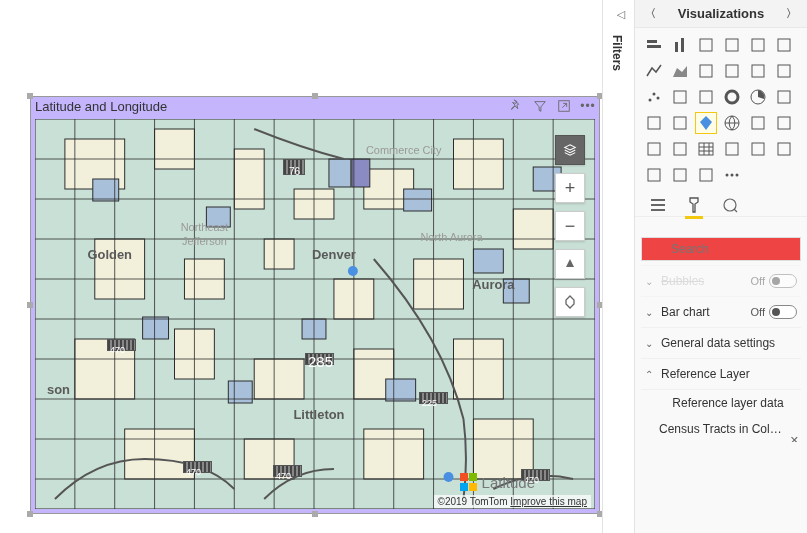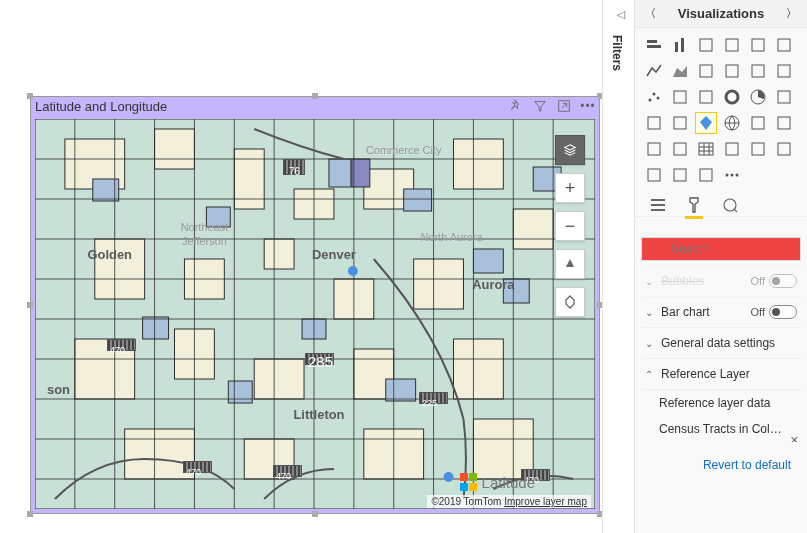--- a/index.html
+++ b/index.html
@@ -40,21 +40,21 @@
   .tab-icon.active::after { content:''; position:absolute; bottom:-5px; left:0; right:0; height:3px; background:#f2c811; }
   .search-row { display:flex; align-items:center; gap:6px; padding:4px 23px; border:1px solid #ddd; margin:20px 6px 0; background:#ef4444; }
   .search-row input { border:none; outline:none; font-size:12px; flex:1; background:transparent; }
   .fmt-section { padding: 0 6px; font-size:12px; color:#333; }
   .fmt-row { display:flex; align-items:center; justify-content:space-between; padding:8px 4px; border-bottom:1px solid #f0f0f0; }
   .fmt-row-left { display:flex; align-items:center; gap:6px; overflow:hidden; }
   .chev { font-size:10px; color:#666; display:inline-block; width:10px; }
   .toggle { width:28px; height:14px; border-radius:8px; border:1px solid #888; position:relative; background:#fff; flex-shrink:0; }
   .toggle::after { content:''; position:absolute; width:8px; height:8px; border-radius:50%; background:#555; top:2px; left:2px; }
   .off-label { font-size:11px; color:#555; margin-right:4px; }
-  .sub-item { padding:6px 4px 6px 18px; font-size:12px; color:#333; }
+  .sub-item { padding:6px 4px 6px 18px; font-size:12px; color:#333;text-align:center; }
   .sub-item.trunc { white-space:nowrap; overflow:hidden; text-overflow:ellipsis; position:relative; padding-right:14px; }
   .sub-item .x { position:absolute; right:2px; top:18px; font-size:11px; color:#666; }
   .revert { text-align:right; padding:16px 10px 6px; font-size:12px; color:#106ebe; }
   .hw-shield { width:29px; height:12px; background: repeating-linear-gradient(90deg,#444,#444 2px,#888 2px,#888 4px); border:1px solid #555; }
   .hw-shield.big { width:22px; height:16px; }
 </style>
 </head>
 <body>
 
 <div class="canvas">
@@ -196,21 +196,21 @@
       <div class="map-logo">
         <div class="ms-square">
             <div style="background:#f25022"></div>
             <div style="background:#7fba00"></div>
             <div style="background:#00a4ef"></div>
             <div style="background:#ffb900"></div>
           </div>
         <span>Latitude</span>
       </div>
       <div class="map-attrib">
-        <span>©2019 TomTom </span><a href="#">Improve layer map</a>
+        <span>©2019 TomTom </span><a href="#">Improve this map</a>
       </div>
     </div>
   </div>
 </div>
 
 <div class="divider-v"></div>
 
 <div class="filters-tab">
   <div class="filters-arrow">◁</div>
   <div class="filters-text">Filters</div>
@@ -470,15 +470,14 @@
           <span>Reference Layer</span>
         </div>
     </div>
 
     <div class="sub-item">Reference layer data</div>
     <div class="sub-item trunc">
       <span>Census Tracts in Colorado...</span>
       <span class="x">✕</span>
     </div>
 
-    <div class="revert">Revert to default</div>
   </div>
 </div>
 
 </body></html>

